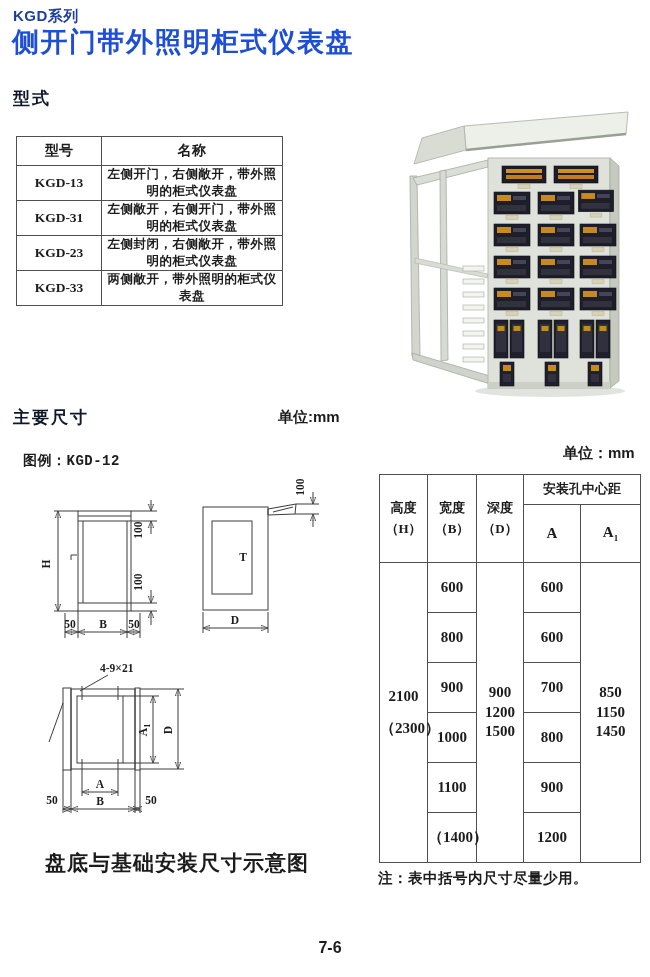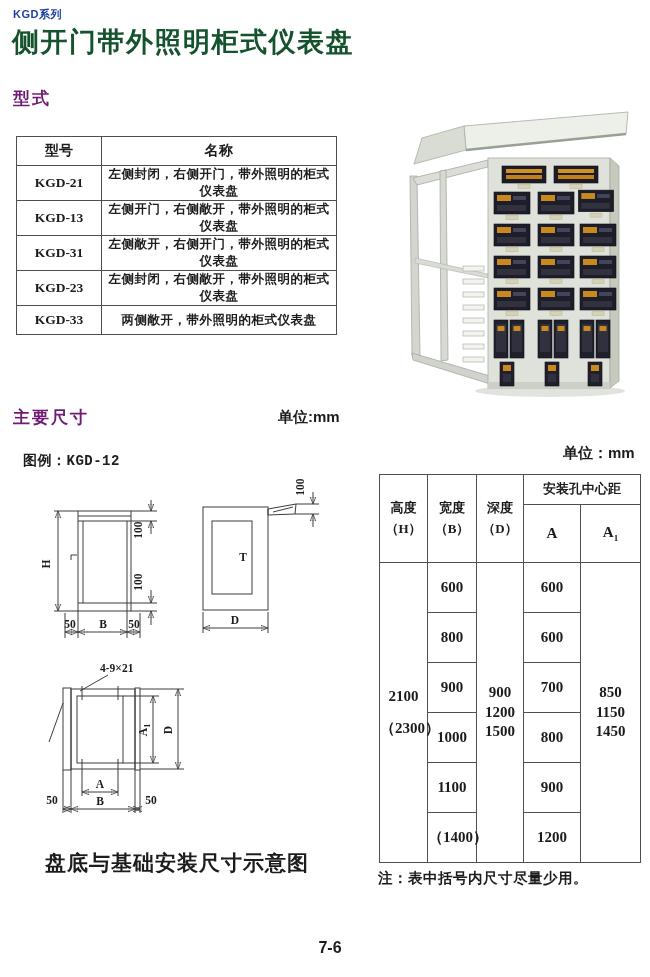--- a/index.html
+++ b/index.html
@@ -1,23 +1,23 @@
 <!DOCTYPE html>
 <html><head>
 <meta charset="utf-8">
 <style>
   html,body{margin:0;padding:0;background:#888;}
   .page{position:relative;width:650px;height:977px;background:#ffffff;overflow:hidden;
         font-family:"Liberation Sans",sans-serif;color:#1c1c1c;}
   
-  .series{position:absolute;left:13px;top:7px;font-size:11px;font-weight:bold;color:#1e3f9e;letter-spacing:.5px;text-align:center;}
-  .main-title{position:absolute;left:12px;top:24px;font-size:27px;font-weight:bold;color:#14532d;letter-spacing:1.5px;}
-  .sec-head{position:absolute;font-size:17px;font-weight:bold;color:#701a75;letter-spacing:2px;}
-  
-  .models{position:absolute;left:16px;top:136px;width:321px;border-collapse:collapse;
+  .series{position:absolute;left:13px;top:7px;font-size:15px;font-weight:bold;color:#1e3f9e;letter-spacing:.5px;text-align:center;}
+  .main-title{position:absolute;left:12px;top:24px;font-size:27px;font-weight:bold;color:#1d4ed8;letter-spacing:1.5px;}
+  .sec-head{position:absolute;font-size:17px;font-weight:bold;color:#0f172a;letter-spacing:2px;}
+  
+  .models{position:absolute;left:16px;top:136px;width:267px;border-collapse:collapse;
           font-family:"Liberation Serif",serif;border-radius:9px;}
   .models td{border:1px solid #4f4f4f;text-align:center;vertical-align:middle;height:28px;padding:0 2px;}
   .models td.m{width:80px;font-size:13.5px;font-weight:bold;}
   .models td.n{font-size:12.5px;font-weight:bold;letter-spacing:.5px;}
   .models tr.hd td{font-size:14px;font-weight:bold;}
   
   .unitlbl{position:absolute;font-size:15px;font-weight:bold;text-align:center;}
   .legend{position:absolute;left:23px;top:452px;font-size:14px;font-weight:bold;font-family:Liberation Mono, monospace;letter-spacing:.5px;}
   .caption{position:absolute;left:45px;top:849px;font-size:21px;font-weight:bold;letter-spacing:1px;}
   .note{position:absolute;left:378px;top:869px;font-size:14.5px;font-weight:bold;letter-spacing:.5px;}
@@ -47,24 +47,20 @@
   <div class="main-title">侧开门带外照明柜式仪表盘</div>
 
   <div class="sec-head" style="left:13px;top:87px;">型式</div>
 
   <table class="models">
     <tbody>
         <tr class="hd">
       <td class="m">型号</td>
       <td class="n">名称</td>
     </tr>
-    <tr>
-          <td class="m">KGD-21</td>
-          <td class="n">左侧封闭，右侧开门，带外照明的柜式仪表盘</td>
-        </tr>
     <tr>
           <td class="m">KGD-13</td>
           <td class="n">左侧开门，右侧敞开，带外照明的柜式仪表盘</td>
         </tr>
     <tr>
           <td class="m">KGD-31</td>
           <td class="n">左侧敞开，右侧开门，带外照明的柜式仪表盘</td>
         </tr>
     <tr>
           <td class="m">KGD-23</td>

